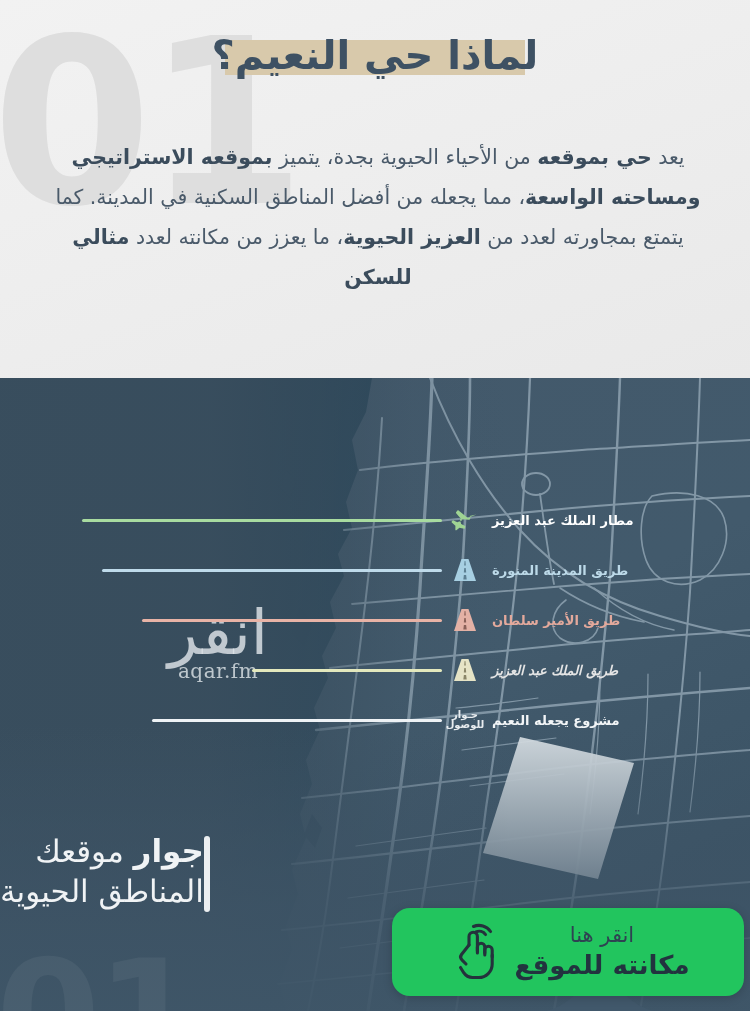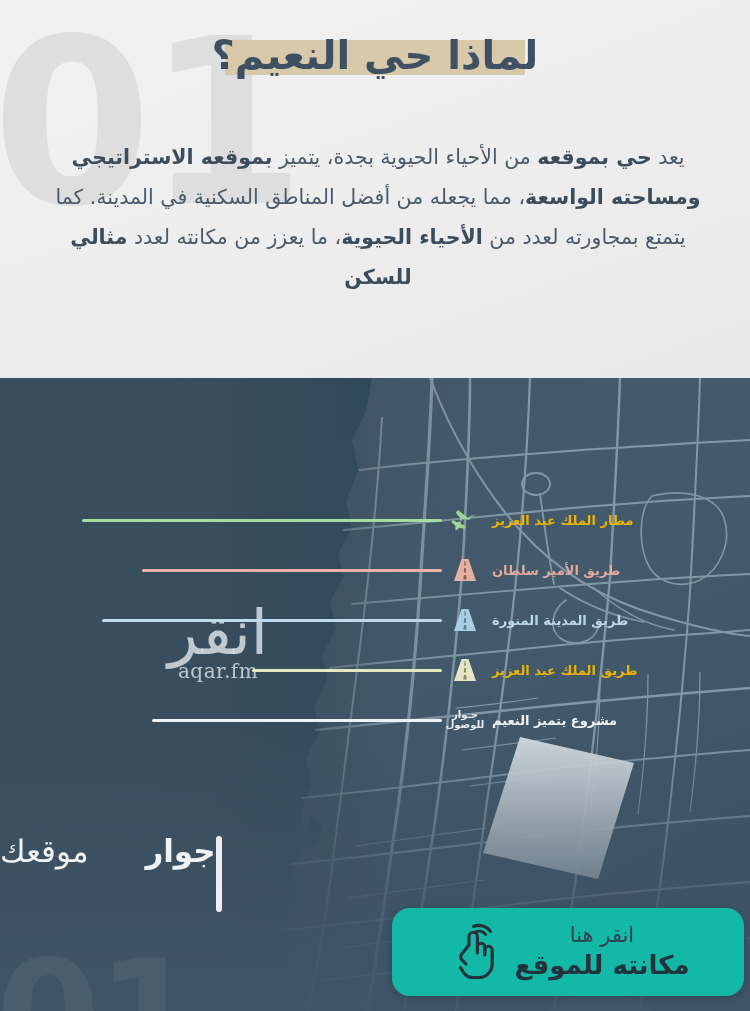--- a/index.html
+++ b/index.html
@@ -237,21 +237,21 @@
     margin-top: 4px;
     flex: 0 0 6px;
   }
   .bh-lines { direction: rtl; text-align: right; }
   .bh-line1, .bh-line2 {
     font-size: 31px;
     line-height: 1.28;
     color: #f0f3f5;
     white-space: nowrap;
   }
-  .bh-line1 b { font-weight: 700; margin-left: 47px; }
+  .bh-line1 b { font-weight: 700; }
   .bh-line1 span.thin { font-weight: 300; }
   .bh-line2 { font-weight: 300; }
 
   
   .wm-bottom {
     position: absolute;
     left: -4px;
     top: 940px;
     font-size: 150px;
     font-weight: 700;
@@ -263,21 +263,21 @@
     font-family: "DejaVu Sans", sans-serif;
   }
 
   
   #cta {
     position: absolute;
     left: 392px;
     top: 908px;
     width: 352px;
     height: 88px;
-    background: #14b8a6;
+    background: #22c55e;
     border-radius: 18px;
     z-index: 20;
     display: flex;
     flex-direction: row;
     align-items: center;
     justify-content: center;
     gap: 16px;
     direction: rtl;
     box-shadow: 0 2px 10px rgba(0,0,0,0.18);
     cursor: pointer;
@@ -376,96 +376,97 @@
   </div>
 
   <div class="wm-aqar">
     <div class="ar">انقر</div>
     <div class="en">aqar.fm</div>
   </div>
 
   <div id="legend">
 
     <div class="legend-row">
-      <div class="legend-label" style="color: #eab308;">مطار الملك عبد العزيز</div>
+      <div class="legend-label" style="color: #ffffff;">مطار الملك عبد العزيز</div>
       <div class="legend-icon">
         <svg width="30" height="26" viewBox="0 0 32 28" aria-hidden="true">
           <path d="M29.4 12.2 L19.6 12.9 L12.8 2.4 C12.4 1.8 11.7 1.6 11.2 1.9
                    L9.6 2.9 C9.1 3.2 9 3.8 9.3 4.4 L13.1 13.4 L7.4 13.8
                    L4.2 10.6 C3.9 10.3 3.5 10.2 3.2 10.4 L1.9 11.1
                    C1.5 11.3 1.4 11.8 1.6 12.2 L4.3 16.6 L2.9 20.7
                    C2.7 21.3 3.2 21.8 3.8 21.6 L7.8 20 L12.3 22.6
                    C12.7 22.8 13.2 22.7 13.4 22.3 L14 21 C14.2 20.6 14.1 20.2 13.8 19.9
                    L10.7 16.9 L11.1 11.2 L20.1 15 C20.6 15.3 21.3 15.1 21.6 14.6
                    L22.5 13 C22.8 12.5 22.6 11.8 22 11.4 Z" fill="#9fd493" transform="rotate(-18 16 14)"></path>
         </svg>
       </div>
       <div class="legend-line" style="background: rgb(168, 219, 160); max-width: 360px;"></div>
     </div>
 
     <div class="legend-row">
+      <div class="legend-label" style="color: rgb(188, 217, 232);">طريق المدينة المنورة</div>
+      <div class="legend-icon">
+        <svg width="28" height="26" viewBox="0 0 28 26" aria-hidden="true">
+          <path d="M10.5 2 L17.5 2 L25 24 L3 24 Z" fill="#a7cfe2"></path>
+          <path d="M13.6 4 L14.4 4 L14.8 8.5 L13.2 8.5 Z" fill="#5c7f92"></path>
+          <path d="M13.3 11 L14.7 11 L15.2 15.5 L12.8 15.5 Z" fill="#5c7f92"></path>
+          <path d="M12.9 18 L15.1 18 L15.7 22.5 L12.3 22.5 Z" fill="#5c7f92"></path>
+        </svg>
+      </div>
+      <div class="legend-line" style="background: rgb(190, 218, 234); max-width: 340px;"></div>
+    </div>
+
+    <div class="legend-row">
       <div class="legend-label" style="color: rgb(227, 169, 156);">طريق الأمير سلطان</div>
       <div class="legend-icon">
         <svg width="28" height="26" viewBox="0 0 28 26" aria-hidden="true">
           <path d="M10.5 2 L17.5 2 L25 24 L3 24 Z" fill="#e4b1a5"></path>
           <path d="M13.6 4 L14.4 4 L14.8 8.5 L13.2 8.5 Z" fill="#8a6058"></path>
           <path d="M13.3 11 L14.7 11 L15.2 15.5 L12.8 15.5 Z" fill="#8a6058"></path>
           <path d="M12.9 18 L15.1 18 L15.7 22.5 L12.3 22.5 Z" fill="#8a6058"></path>
         </svg>
       </div>
       <div class="legend-line" style="background: rgb(232, 179, 166); max-width: 300px;"></div>
     </div>
 
     <div class="legend-row">
-      <div class="legend-label" style="color: rgb(188, 217, 232);">طريق المدينة المنورة</div>
-      <div class="legend-icon">
-        <svg width="28" height="26" viewBox="0 0 28 26" aria-hidden="true">
-          <path d="M10.5 2 L17.5 2 L25 24 L3 24 Z" fill="#a7cfe2"></path>
-          <path d="M13.6 4 L14.4 4 L14.8 8.5 L13.2 8.5 Z" fill="#5c7f92"></path>
-          <path d="M13.3 11 L14.7 11 L15.2 15.5 L12.8 15.5 Z" fill="#5c7f92"></path>
-          <path d="M12.9 18 L15.1 18 L15.7 22.5 L12.3 22.5 Z" fill="#5c7f92"></path>
-        </svg>
-      </div>
-      <div class="legend-line" style="background: rgb(190, 218, 234); max-width: 340px;"></div>
-    </div>
-
-    <div class="legend-row">
-      <div class="legend-label" style="color: #eab308;">طريق الملك عبد العزيز</div>
+      <div class="legend-label" style="color: #e5e5e5; font-style: italic;">طريق الملك عبد العزيز</div>
       <div class="legend-icon">
         <svg width="28" height="26" viewBox="0 0 28 26" aria-hidden="true">
           <path d="M10.5 2 L17.5 2 L25 24 L3 24 Z" fill="#e6e4c6"></path>
           <path d="M13.6 4 L14.4 4 L14.8 8.5 L13.2 8.5 Z" fill="#8a8668"></path>
           <path d="M13.3 11 L14.7 11 L15.2 15.5 L12.8 15.5 Z" fill="#8a8668"></path>
           <path d="M12.9 18 L15.1 18 L15.7 22.5 L12.3 22.5 Z" fill="#8a8668"></path>
         </svg>
       </div>
       <div class="legend-line" style="background: rgb(227, 232, 189); max-width: 190px;"></div>
     </div>
 
     <div class="legend-row">
-      <div class="legend-label" style="color: rgb(242, 245, 247);">مشروع يتميز النعيم</div>
+      <div class="legend-label" style="color: rgb(242, 245, 247);">مشروع يجعله النعيم</div>
       <div class="legend-icon">
         <div class="mini-logo">
           <span>جـوار</span>
           <span>للوصول</span>
         </div>
       </div>
       <div class="legend-line" style="background: rgb(238, 242, 245); max-width: 290px;"></div>
     </div>
   </div>
 
   <div class="wm-bottom">01</div>
 
   <div id="bottom-head">
     <div class="bh-bar"></div>
     <div class="bh-lines">
       <div class="bh-line1">
         <b>جوار</b>
         <span class="thin">موقعك</span>
       </div>
+      <div class="bh-line2">المناطق الحيوية</div>
     </div>
   </div>
 
   <div id="cta">
     <div class="cta-text">
       <div class="cta-l1">انقر هنا</div>
       <div class="cta-l2">مكانته للموقع</div>
     </div>
     <div class="cta-icon">
       <svg width="52" height="58" viewBox="0 0 52 58" aria-hidden="true">
@@ -490,21 +491,21 @@
 
   <div id="top-panel">
     <div class="wm-top">01</div>
 
     <div class="title-wrap">
       <div class="title-hl"></div>
       <div class="title-text">لماذا حي النعيم؟</div>
     </div>
 
     <div class="body-wrap">
-      <p class="body-text" id="body-text"><span>يعد </span><b>حي بموقعه</b><span> من الأحياء الحيوية بجدة، يتميز </span><b>بموقعه الاستراتيجي ومساحته الواسعة</b><span>، مما يجعله من أفضل المناطق السكنية في المدينة. كما يتمتع بمجاورته لعدد من </span><b>الأحياء الحيوية</b><span>، ما يعزز من مكانته لعدد </span><b>مثالي للسكن</b></p>
+      <p class="body-text" id="body-text"><span>يعد </span><b>حي بموقعه</b><span> من الأحياء الحيوية بجدة، يتميز </span><b>بموقعه الاستراتيجي ومساحته الواسعة</b><span>، مما يجعله من أفضل المناطق السكنية في المدينة. كما يتمتع بمجاورته لعدد من </span><b>العزيز الحيوية</b><span>، ما يعزز من مكانته لعدد </span><b>مثالي للسكن</b></p>
     </div>
   </div>
 
   <svg class="spike" viewBox="0 0 128 52" preserveAspectRatio="none">
     <path d="M0,52 C24,52 46,34 64,0 C82,34 104,52 128,52 Z" fill="#41586b"></path>
   </svg>
 
 </div>
 
 </body></html>

